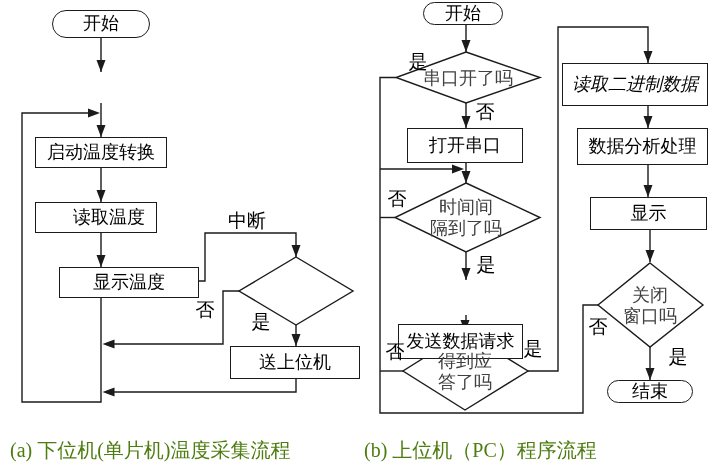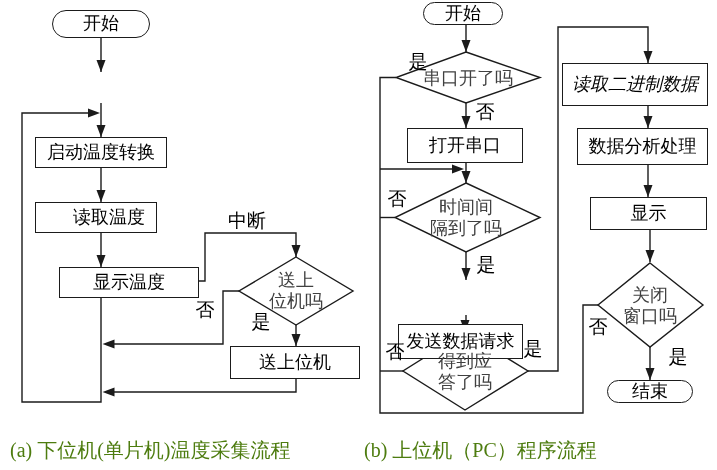--- a/index.html
+++ b/index.html
@@ -113,22 +113,20 @@
 
       <polygon points="100,113 88,108.5 88,117.5"></polygon>
       <polygon points="464,169 452,164.5 452,173.5"></polygon>
     </g>
   </svg>
 
   <div class="node oval" style="left:52px; top:10px; width:98px; height:28px;">开始</div>
   <div class="node" style="left:35px; top:137px; width:132px; height:31px;">启动温度转换</div>
   <div class="node" style="left:35px; top:202px; width:122px; height:31px;padding-left:26px;">读取温度</div>
   <div class="node" style="left:35px; top:267px; width:140px; height:31px;margin-left:24px;">显示温度</div>
-  <div class="dtext" style="left:236px; top:270px; width:120px; height:42px;">送上
-位机吗</div>
   <div class="node" style="left:230px; top:346px; width:130px; height:33px;">送上位机</div>
 
   <div class="lbl" style="left:247px; top:221px;">中断</div>
   <div class="lbl" style="left:205px; top:310px;">否</div>
   <div class="lbl" style="left:261px; top:322px;">是</div>
 
   <div class="node oval-sm" style="left:423px; top:2px; width:80px; height:23px;">开始</div>
   <div class="dtext" style="left:398px; top:68px; width:140px; height:20px;">串口开了吗</div>
   <div class="node" style="left:407px; top:128px; width:116px; height:35px;">打开串口</div>
   <div class="dtext" style="left:406px; top:196px; width:120px; height:44px;">时间间

